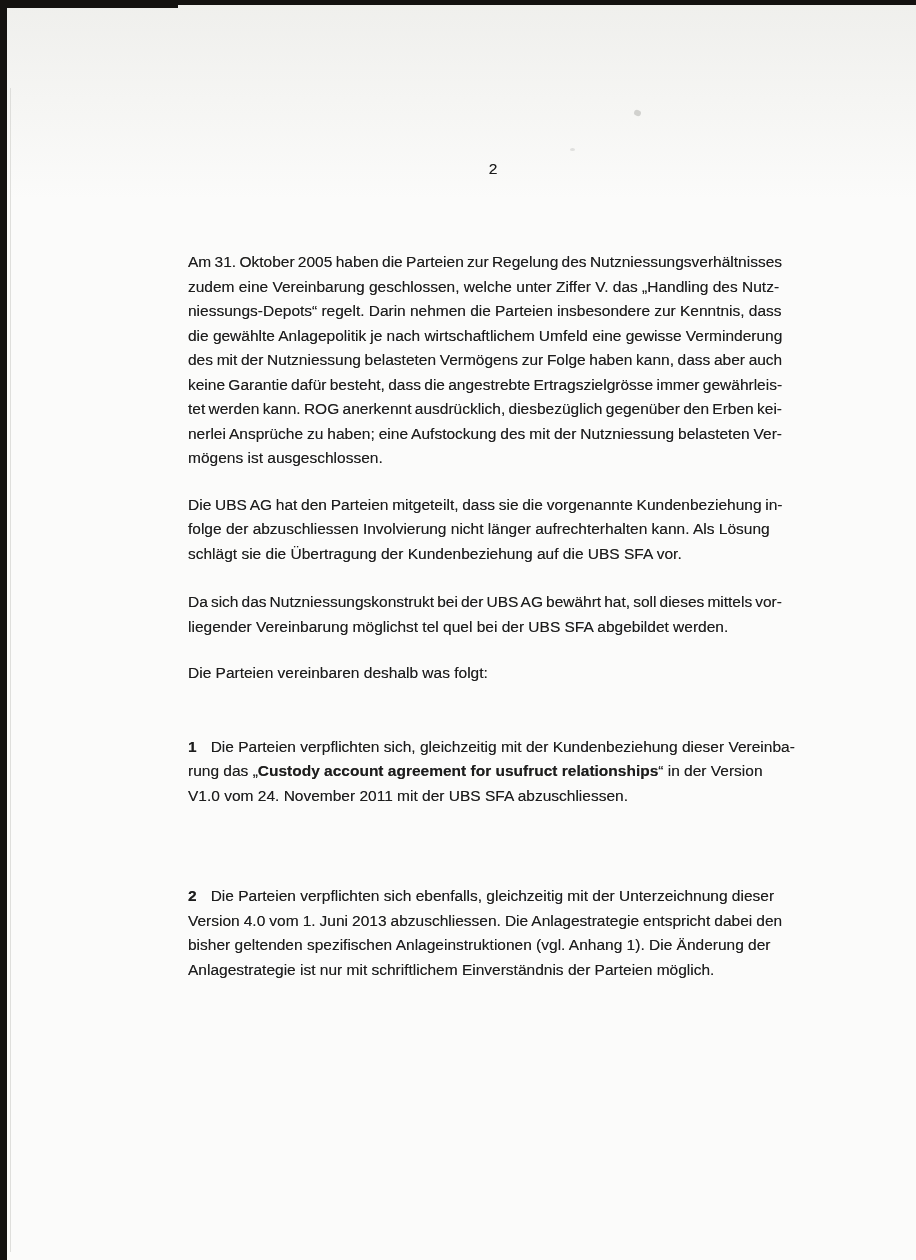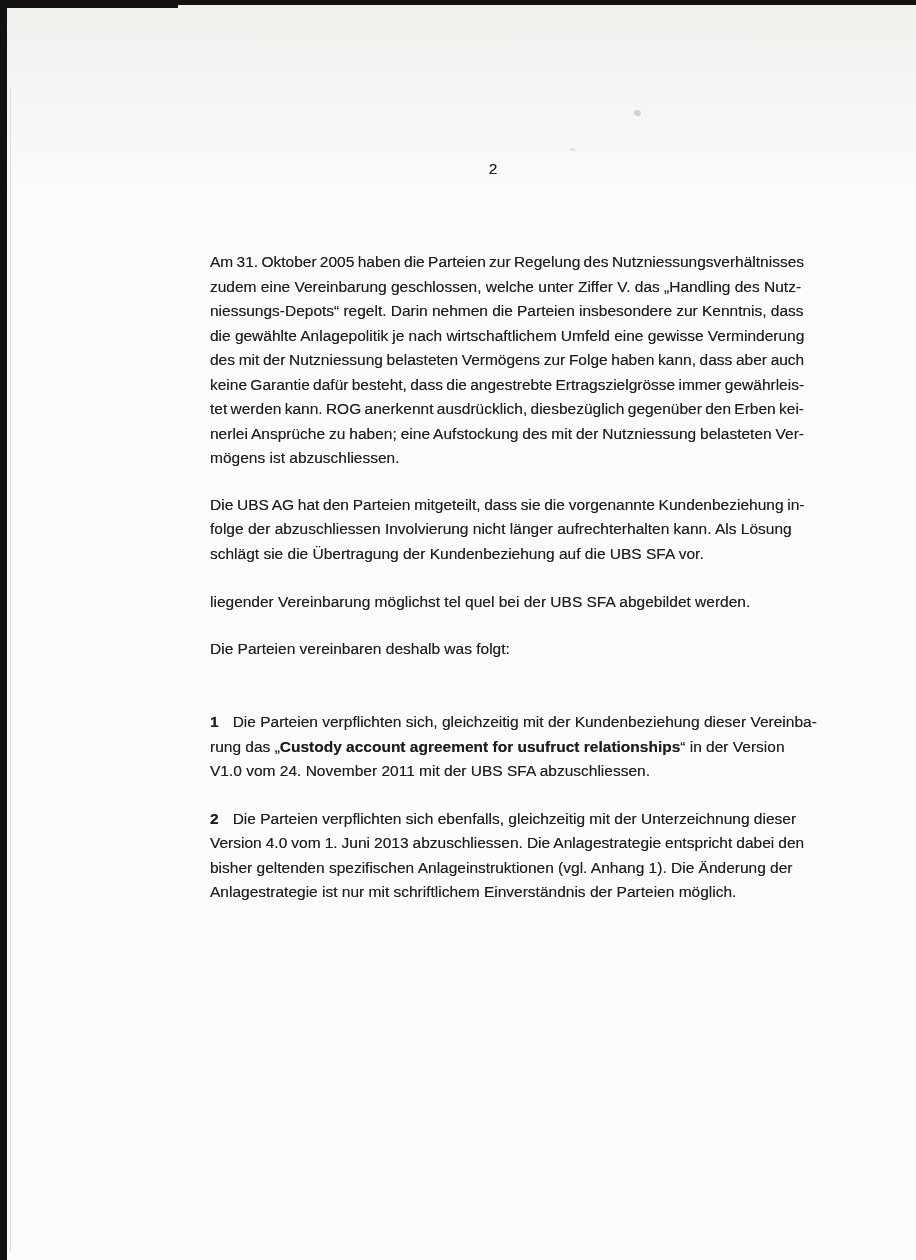--- a/index.html
+++ b/index.html
@@ -34,29 +34,29 @@
 
   
   .page-number{
     position:absolute;left:196px;top:159px;width:594px;
     text-align:center;font-size:15.5px;line-height:20px;
     text-shadow:0 0 .4px rgba(0,0,0,.5);
   }
 
   
   .content{
-    position:absolute;left:210px;top:250px;width:594px;
+    position:absolute;left:188px;top:250px;width:594px;
     font-size:15.5px;line-height:24.5px;
     text-shadow:0 0 .4px rgba(0,0,0,.5);
   }
   .para{margin:0;}
   .para + .para{margin-top:22px;}
   .content .para:nth-child(3){margin-top:24px;}
   .content .para:nth-child(5){margin-top:49px;}
-  .content .para:nth-child(6){margin-top:23px;}
+  .content .para:nth-child(6){margin-top:76px;}
   .line{white-space:nowrap;line-height:24.5px;}
   .b{font-weight:700;}
   .num{font-weight:700;margin-right:14px;}
 </style>
 </head>
 <body>
 
 <div class="page">
   <div class="scan-shade"></div>
   <div class="edge-top"></div>
@@ -71,28 +71,29 @@
   <div class="content" id="paragraphs">
       <div class="para">
         <div class="line" style="word-spacing: -1px;"><span>Am 31. Oktober 2005 haben die Parteien zur Regelung des Nutzniessungsverhältnisses</span></div>
         <div class="line" style="word-spacing: 0px;"><span>zudem eine Vereinbarung geschlossen, welche unter Ziffer V. das „Handling des Nutz-</span></div>
         <div class="line" style="word-spacing: -0.11px;"><span>niessungs-Depots“ regelt. Darin nehmen die Parteien insbesondere zur Kenntnis, dass</span></div>
         <div class="line" style="word-spacing: -0.11px;"><span>die gewählte Anlagepolitik je nach wirtschaftlichem Umfeld eine gewisse Verminderung</span></div>
         <div class="line" style="word-spacing: -0.67px;"><span>des mit der Nutzniessung belasteten Vermögens zur Folge haben kann, dass aber auch</span></div>
         <div class="line" style="word-spacing: -1px;"><span>keine Garantie dafür besteht, dass die angestrebte Ertragszielgrösse immer gewährleis-</span></div>
         <div class="line" style="word-spacing: -1px;"><span>tet werden kann. ROG anerkennt ausdrücklich, diesbezüglich gegenüber den Erben kei-</span></div>
         <div class="line" style="word-spacing: -0.36px;"><span>nerlei Ansprüche zu haben; eine Aufstockung des mit der Nutzniessung belasteten Ver-</span></div>
-        <div class="line last"><span>mögens ist abzuschliessen.</span></div>
+        <div class="line last"><span>mögens ist ausgeschlossen.</span></div>
       </div>
       <div class="para">
         <div class="line" style="word-spacing: -0.58px;"><span>Die UBS AG hat den Parteien mitgeteilt, dass sie die vorgenannte Kundenbeziehung in-</span></div>
         <div class="line" style="word-spacing: 0px;"><span>folge der abzuschliessen Involvierung nicht länger aufrechterhalten kann. Als Lösung</span></div>
         <div class="line last"><span>schlägt sie die Übertragung der Kundenbeziehung auf die UBS SFA vor.</span></div>
       </div>
       <div class="para">
+        <div class="line" style="word-spacing: -1.23px;"><span>Da sich das Nutzniessungskonstrukt bei der UBS AG bewährt hat, soll dieses mittels vor-</span></div>
         <div class="line last"><span>liegender Vereinbarung möglichst tel quel bei der UBS SFA abgebildet werden.</span></div>
       </div>
       <div class="para">
         <div class="line last"><span>Die Parteien vereinbaren deshalb was folgt:</span></div>
       </div>
       <div class="para numbered">
         <div class="line" style="word-spacing: 0px;"><span class="num">1</span><span>Die Parteien verpflichten sich, gleichzeitig mit der Kundenbeziehung dieser Vereinba-</span></div>
         <div class="line" style="word-spacing: 0px;"><span>rung das „</span><span class="b">Custody account agreement for usufruct relationships</span><span>“ in der Version</span></div>
         <div class="line last"><span>V1.0 vom 24. November 2011 mit der UBS SFA abzuschliessen.</span></div>
       </div>

